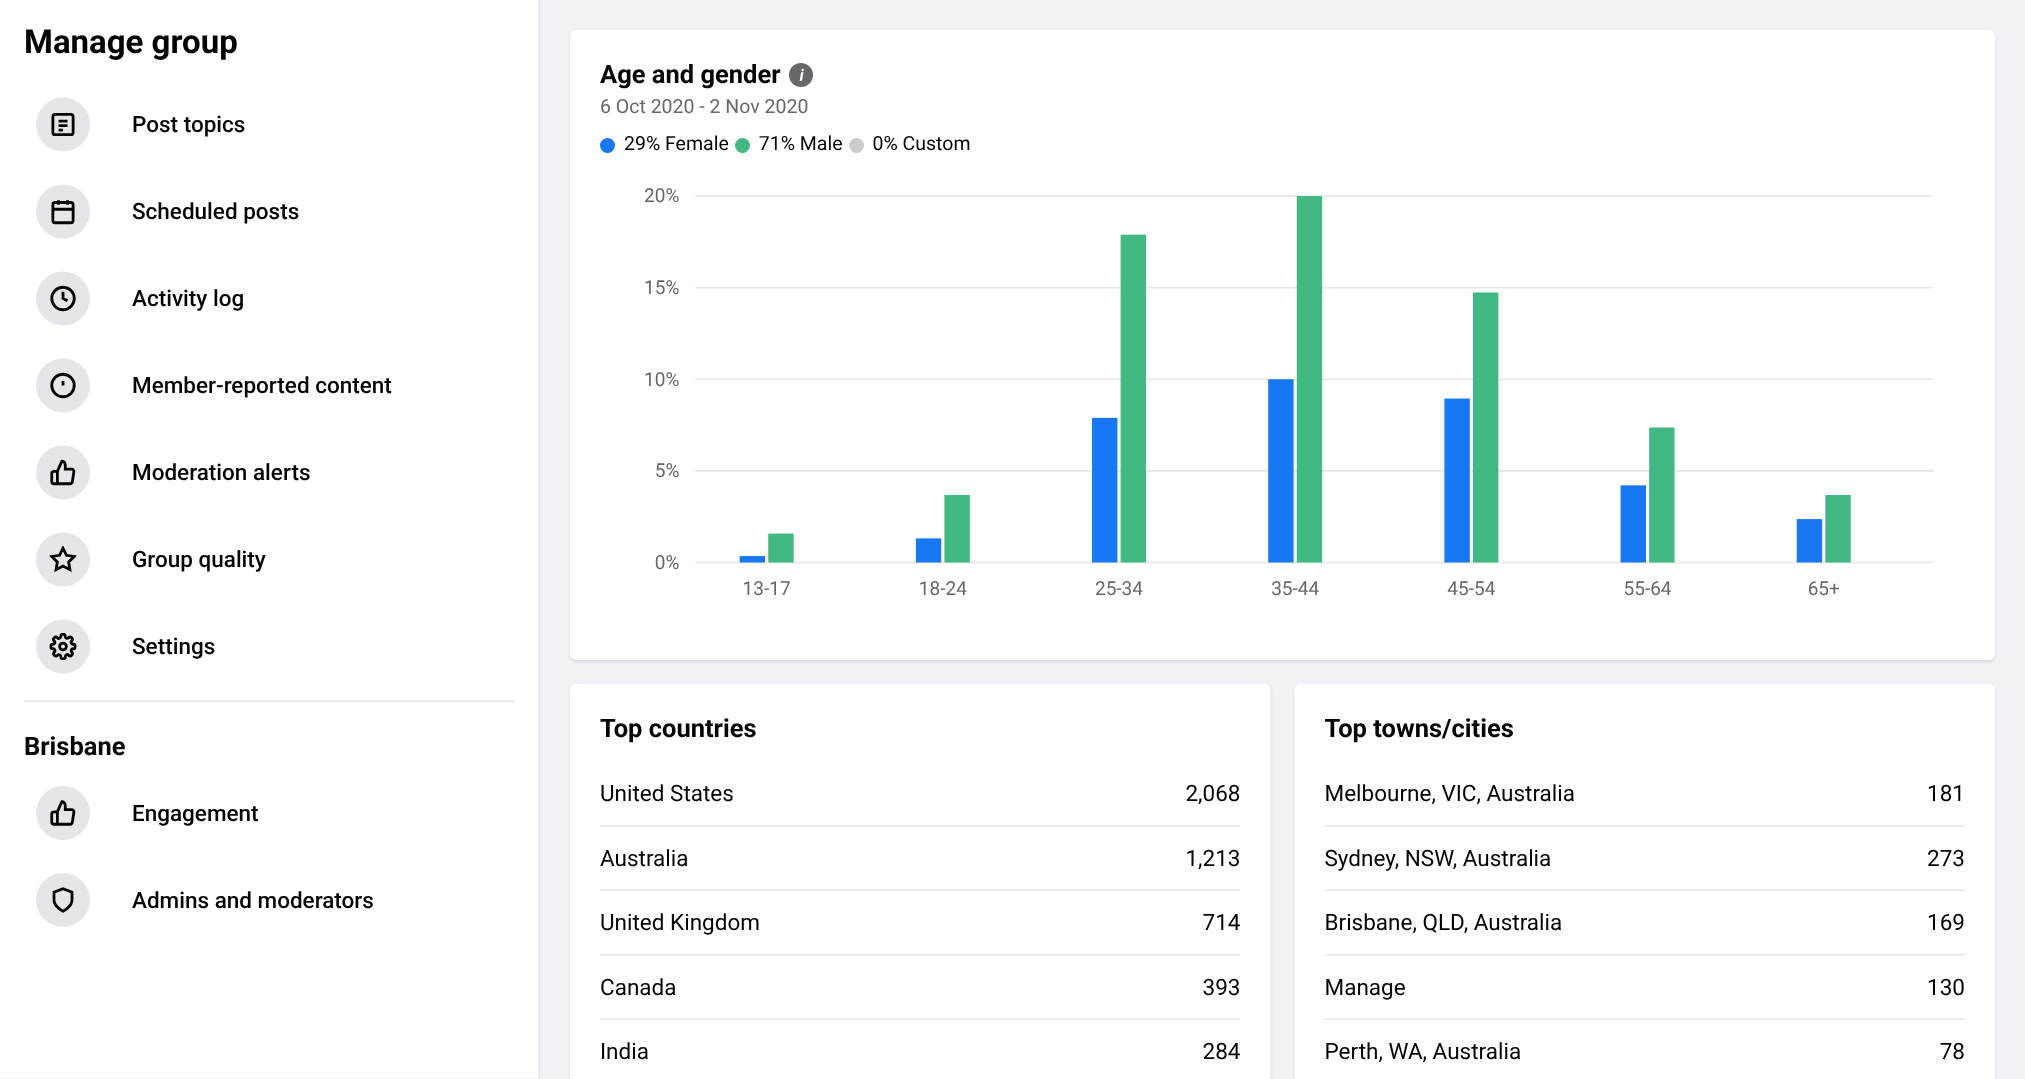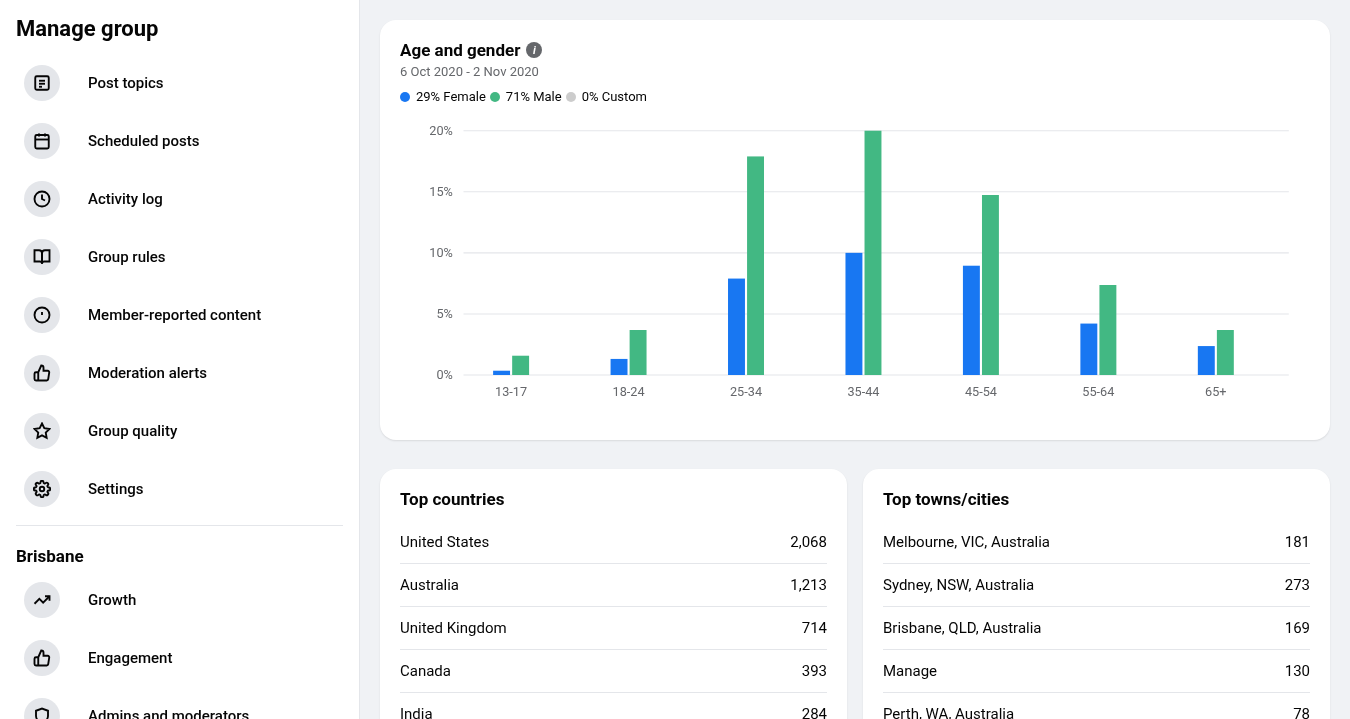--- a/index.html
+++ b/index.html
@@ -59,23 +59,23 @@
     
     .main {
       flex: 1;
       overflow-y: auto;
       padding: 20px;
       background: #f0f2f5;
     }
 
     .card {
       background: #fff;
-      border-radius: 16px;
+      border-radius: 4px;
       padding: 20px;
-      margin-bottom: 29px;
+      margin-bottom: 16px;
       box-shadow: 0 1px 2px rgba(0,0,0,0.1);
     }
 
     .card-title {
       font-size: 17px;
       font-weight: 700;
       color: #050505;
       margin-bottom: 4px;
       display: flex;
       align-items: center;
@@ -185,29 +185,20 @@
   <div class="sidebar-item">
     <div class="icon">
       <svg width="18" height="18" viewBox="0 0 24 24" fill="none" stroke="currentColor" stroke-width="2.5">
           <circle cx="12" cy="12" r="10"></circle>
           <polyline points="12 6 12 12 16 14"></polyline>
         </svg>
     </div>
     <span>Activity log</span>
   </div>
 
-  <div class="sidebar-item">
-    <div class="icon">
-      <svg width="18" height="18" viewBox="0 0 24 24" fill="none" stroke="currentColor" stroke-width="2.5">
-          <path d="M2 3h6a4 4 0 0 1 4 4v14a3 3 0 0 0-3-3H2z"></path>
-          <path d="M22 3h-6a4 4 0 0 0-4 4v14a3 3 0 0 1 3-3h7z"></path>
-        </svg>
-    </div>
-    <span>Group rules</span>
-  </div>
 
   <div class="sidebar-item">
     <div class="icon">
       <svg width="18" height="18" viewBox="0 0 24 24" fill="none" stroke="currentColor" stroke-width="2.5">
           <circle cx="12" cy="12" r="10"></circle>
           <line x1="12" y1="8" x2="12" y2="12"></line>
           <line x1="12" y1="16" x2="12.01" y2="16"></line>
         </svg>
     </div>
     <span>Member-reported content</span>
@@ -238,29 +229,20 @@
           <path d="M19.4 15a1.65 1.65 0 0 0 .33 1.82l.06.06a2 2 0 0 1-2.83 2.83l-.06-.06a1.65 1.65 0 0 0-1.82-.33 1.65 1.65 0 0 0-1 1.51V21a2 2 0 0 1-4 0v-.09A1.65 1.65 0 0 0 9 19.4a1.65 1.65 0 0 0-1.82.33l-.06.06a2 2 0 0 1-2.83-2.83l.06-.06A1.65 1.65 0 0 0 4.68 15a1.65 1.65 0 0 0-1.51-1H3a2 2 0 0 1 0-4h.09A1.65 1.65 0 0 0 4.6 9a1.65 1.65 0 0 0-.33-1.82l-.06-.06a2 2 0 0 1 2.83-2.83l.06.06A1.65 1.65 0 0 0 9 4.68a1.65 1.65 0 0 0 1-1.51V3a2 2 0 0 1 4 0v.09a1.65 1.65 0 0 0 1 1.51 1.65 1.65 0 0 0 1.82-.33l.06-.06a2 2 0 0 1 2.83 2.83l-.06.06A1.65 1.65 0 0 0 19.4 9a1.65 1.65 0 0 0 1.51 1H21a2 2 0 0 1 0 4h-.09a1.65 1.65 0 0 0-1.51 1z"></path>
         </svg>
     </div>
     <span>Settings</span>
   </div>
 
   <div class="divider"></div>
 
   <div class="section-label">Brisbane</div>
 
-  <div class="sidebar-item">
-    <div class="icon">
-      <svg width="18" height="18" viewBox="0 0 24 24" fill="none" stroke="currentColor" stroke-width="2.5">
-          <polyline points="22 7 13.5 15.5 8.5 10.5 2 17"></polyline>
-          <polyline points="16 7 22 7 22 13"></polyline>
-        </svg>
-    </div>
-    <span>Growth</span>
-  </div>
 
   <div class="sidebar-item">
     <div class="icon">
       <svg width="18" height="18" viewBox="0 0 24 24" fill="none" stroke="currentColor" stroke-width="2.5">
           <path d="M14 9V5a3 3 0 0 0-3-3l-4 9v11h11.28a2 2 0 0 0 2-1.7l1.38-9a2 2 0 0 0-2-2.3zM7 22H4a2 2 0 0 1-2-2v-7a2 2 0 0 1 2-2h3"></path>
         </svg>
     </div>
     <span>Engagement</span>
   </div>
 

